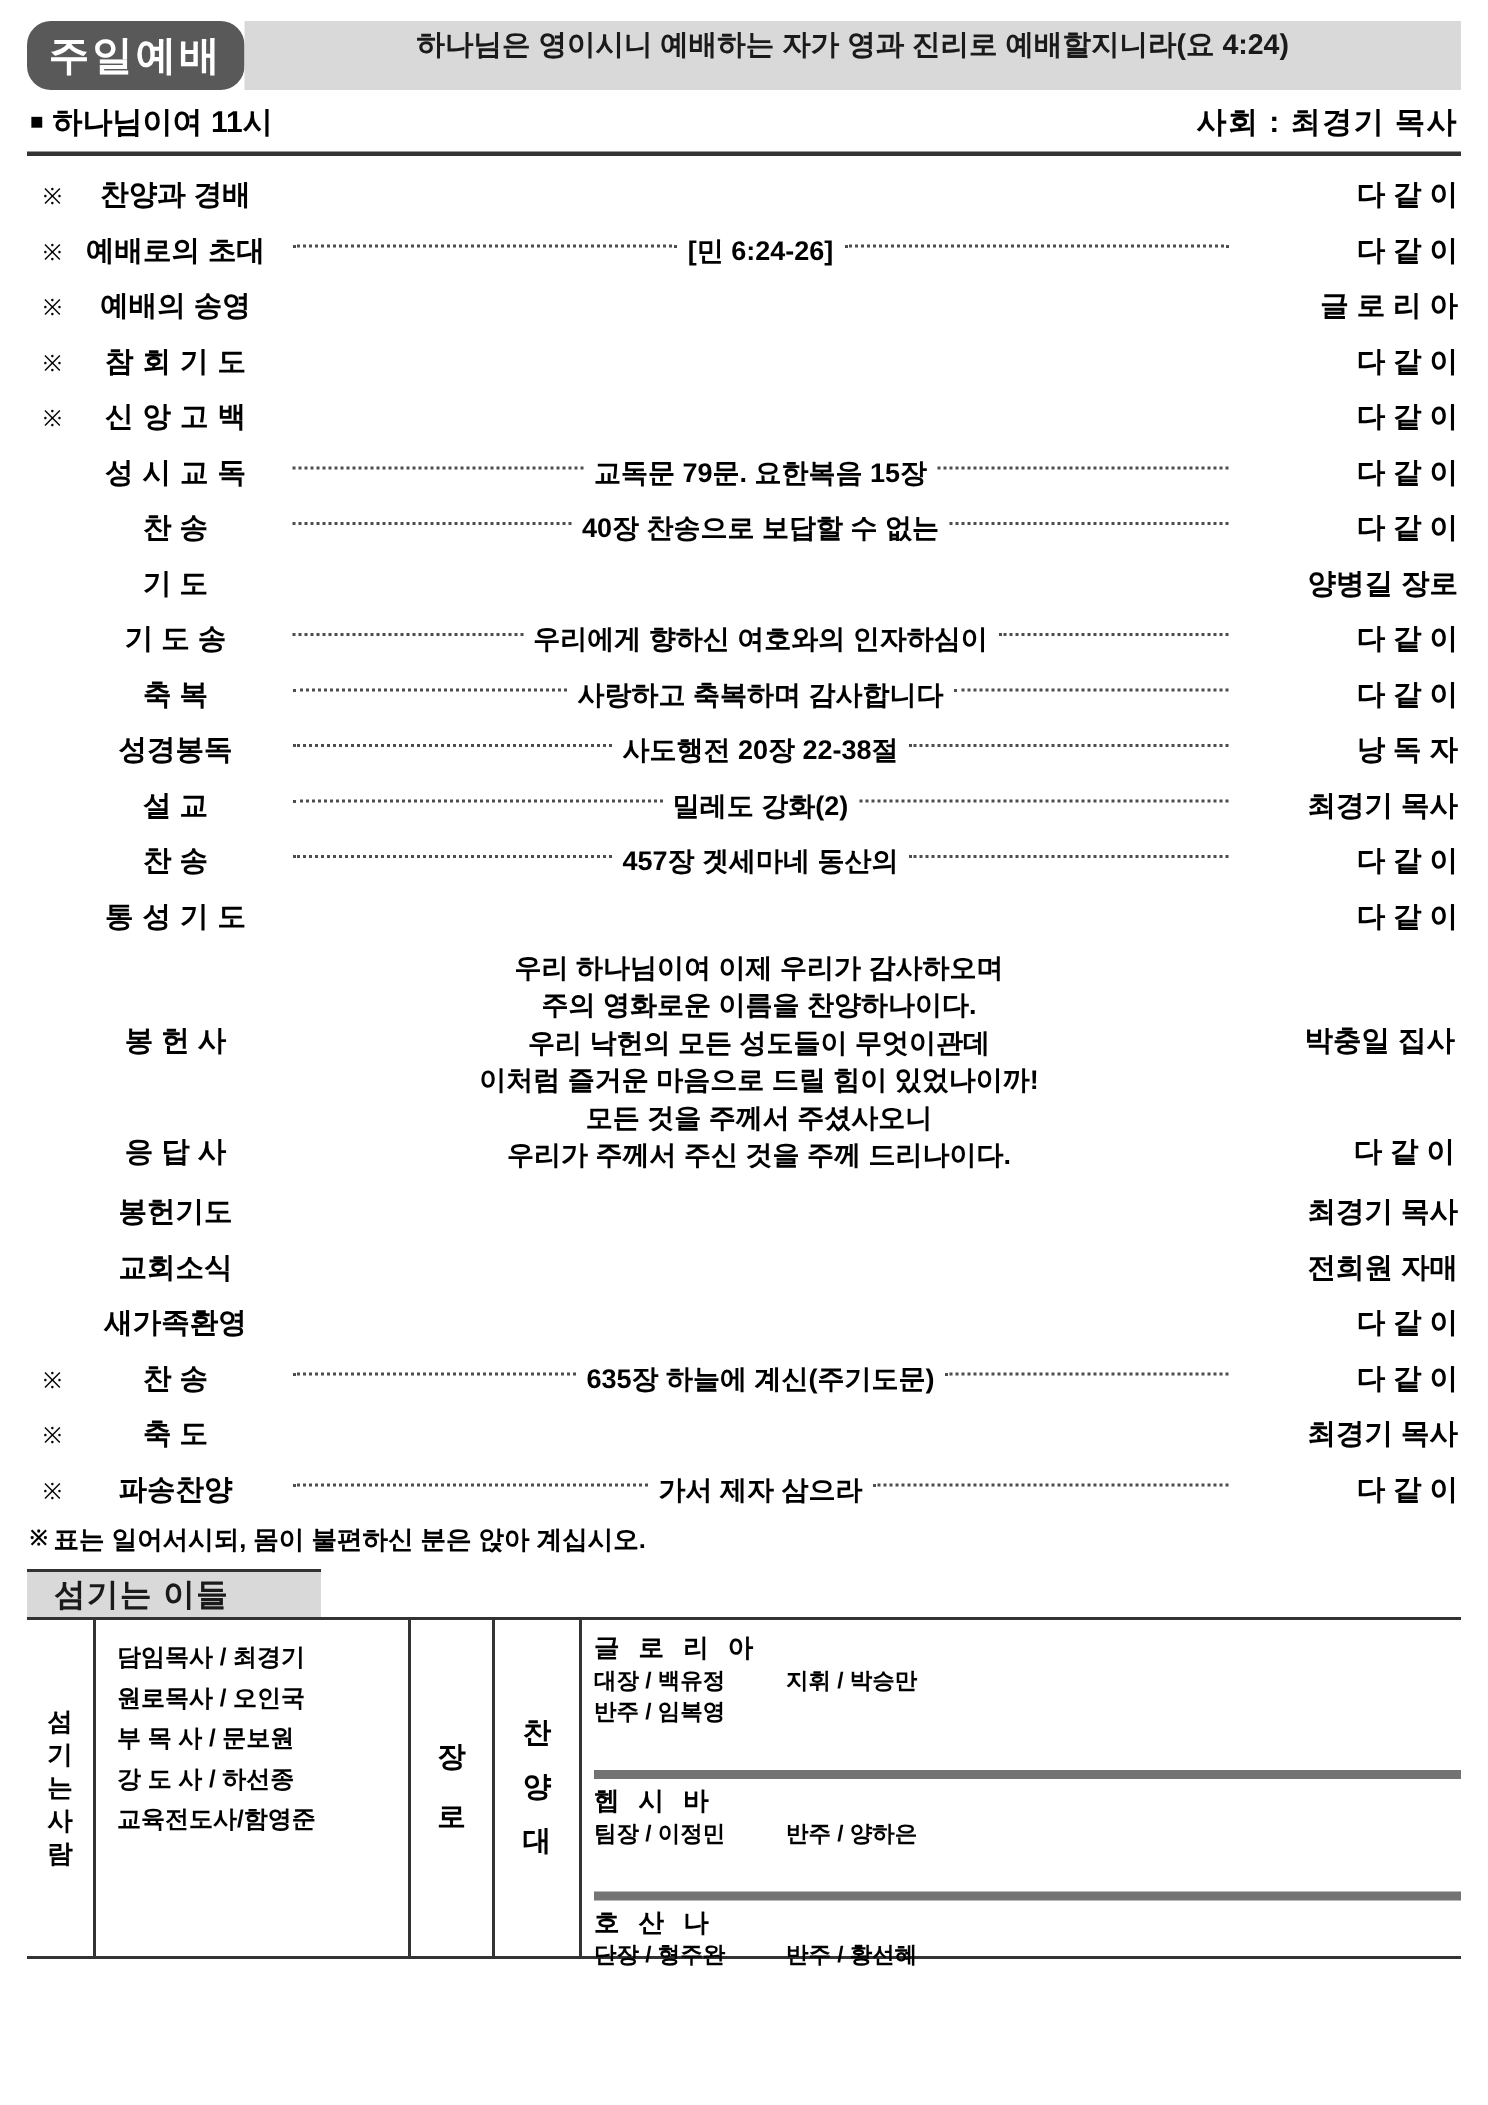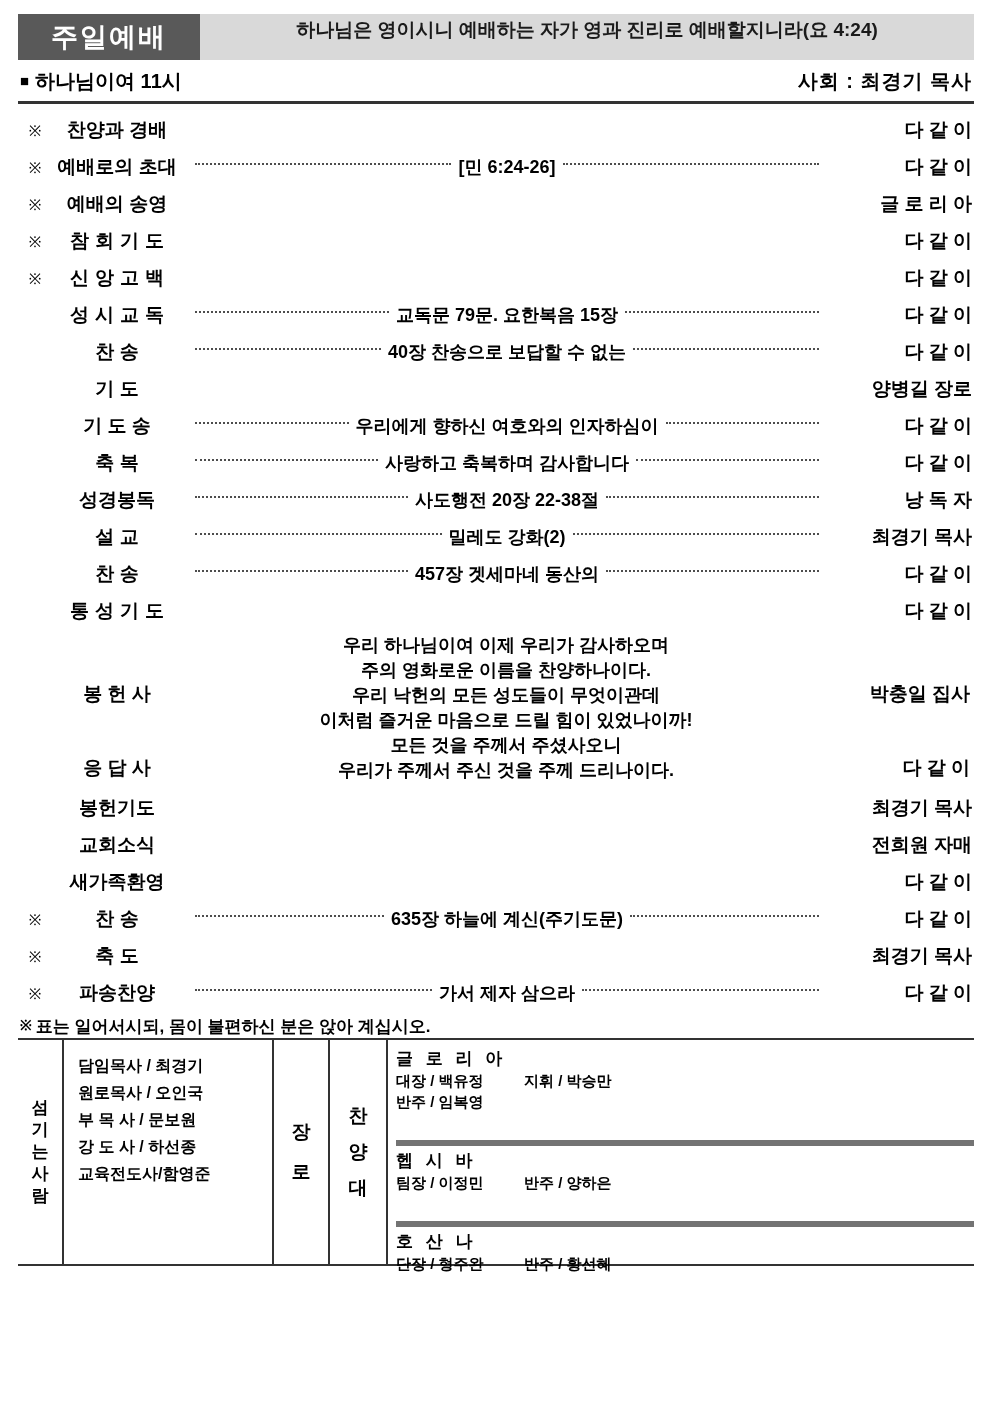--- a/index.html
+++ b/index.html
@@ -31,23 +31,24 @@
   }
   .header-title {
     background: #595959;
     color: #ffffff;
     font-size: 27px;
     font-weight: bold;
     letter-spacing: 2px;
     display: flex;
     align-items: center;
     justify-content: center;
-    width: 182px;
+    width: 145px;
     height: 46px;
     box-sizing: border-box;
+    border-radius: 16px;
   }
   .header-verse {
     flex: 1;
     background: #d9d9d9;
     display: flex;
     align-items: center;
     justify-content: center;
     font-size: 19px;
     font-weight: bold;
     color: #1a1a1a;
@@ -525,20 +526,21 @@
         <div class="dots"></div>
       </div>
       <div class="cell-who">다  같  이</div>
     </div>
 
     <div class="note">
       <span class="sq">※</span><span>표는 일어서시되, 몸이 불편하신 분은 앉아 계십시오.</span>
     </div>
   </div>
 
+  <div class="servants-title">섬기는 이들</div>
 
   <div class="servants-table">
     <div class="sv-vlabel">
       <div>
         <span>섬</span>
         <span>기</span>
         <span>는</span>
         <span>사</span>
         <span>람</span>
       </div>

